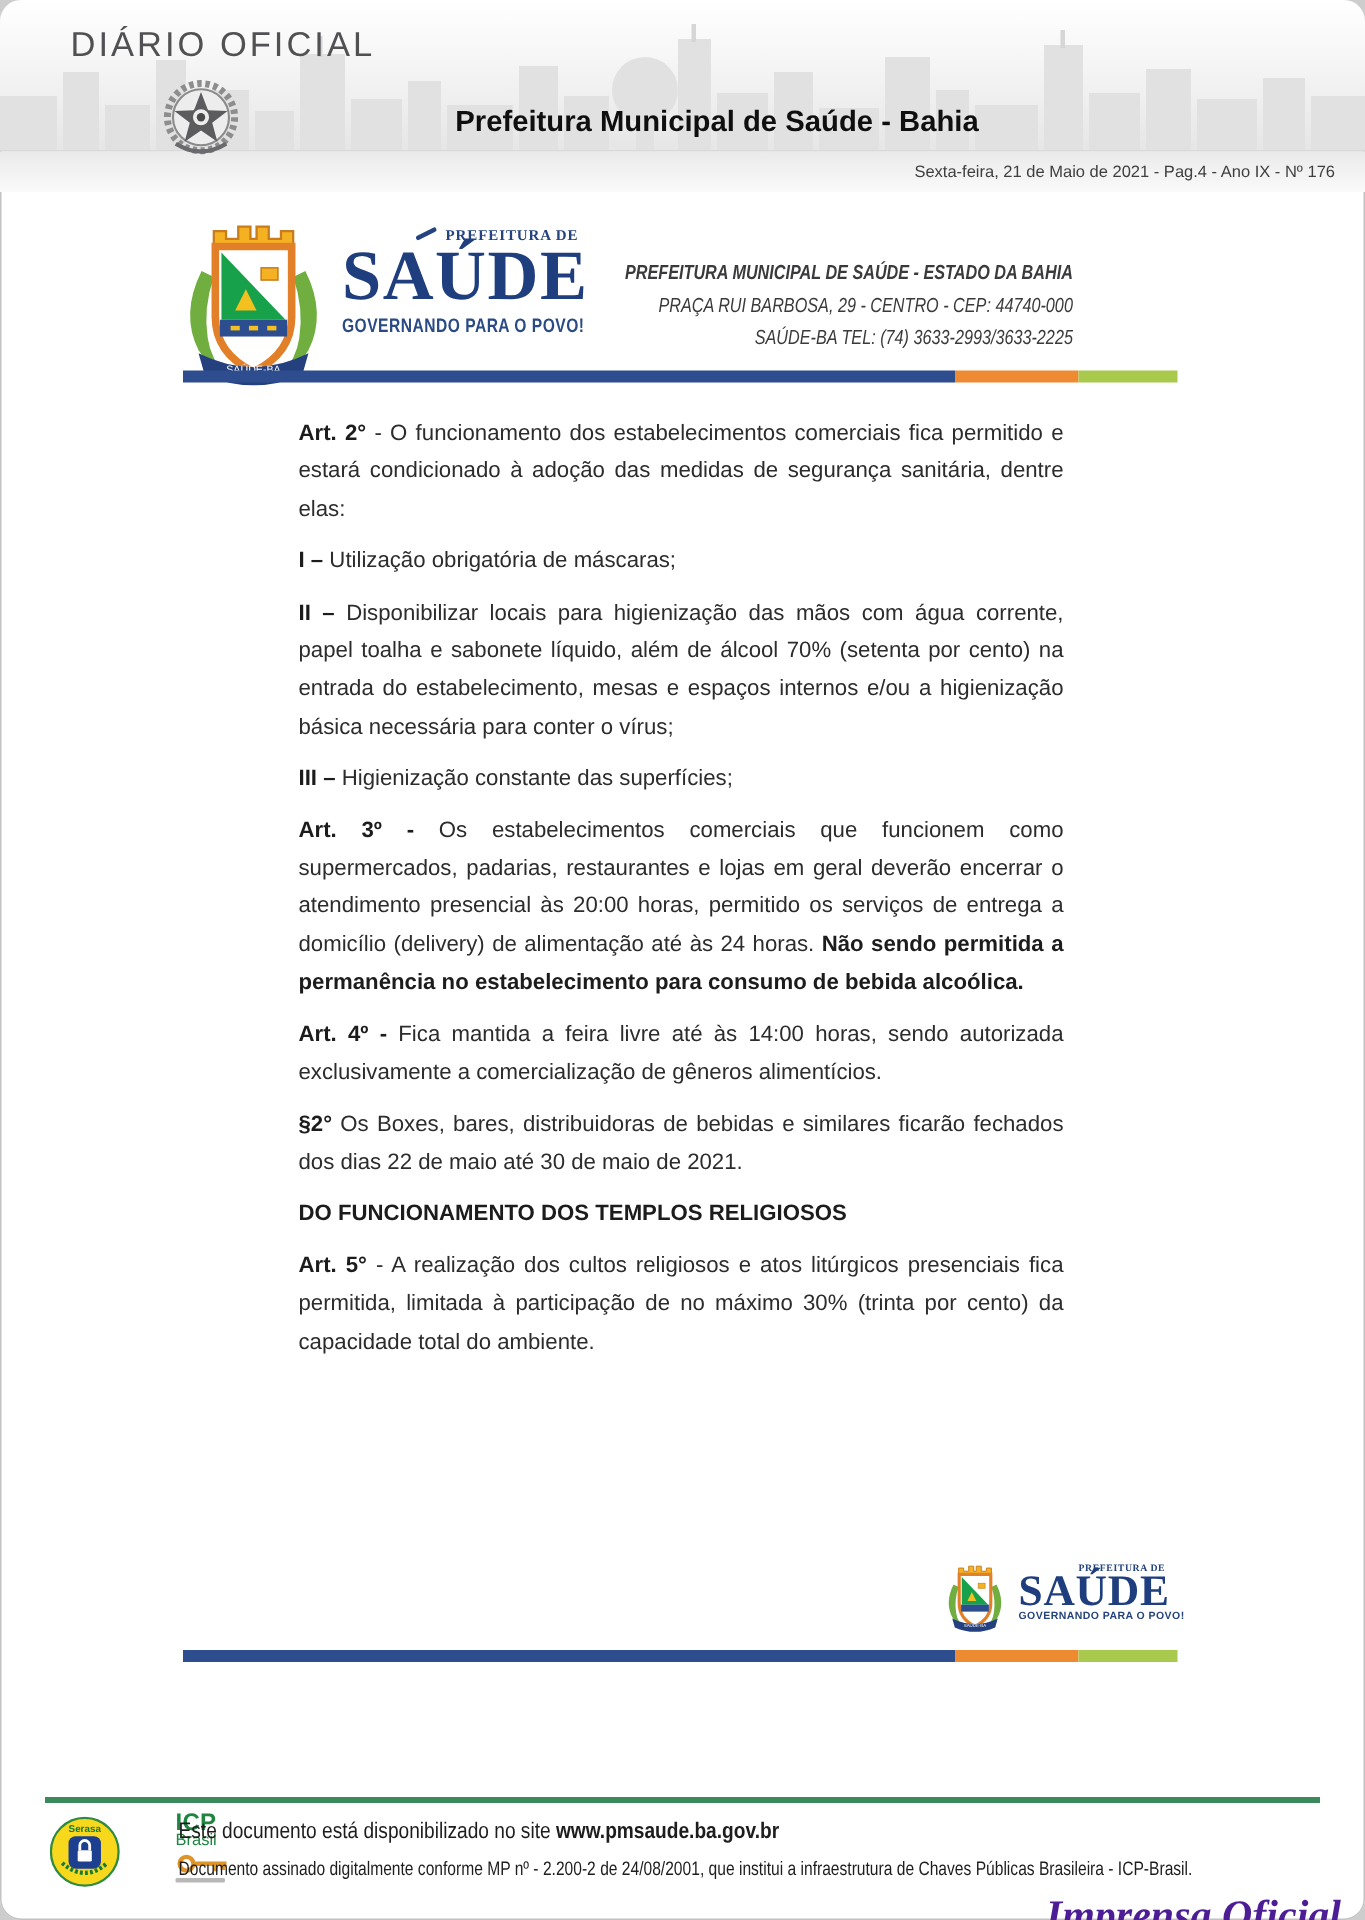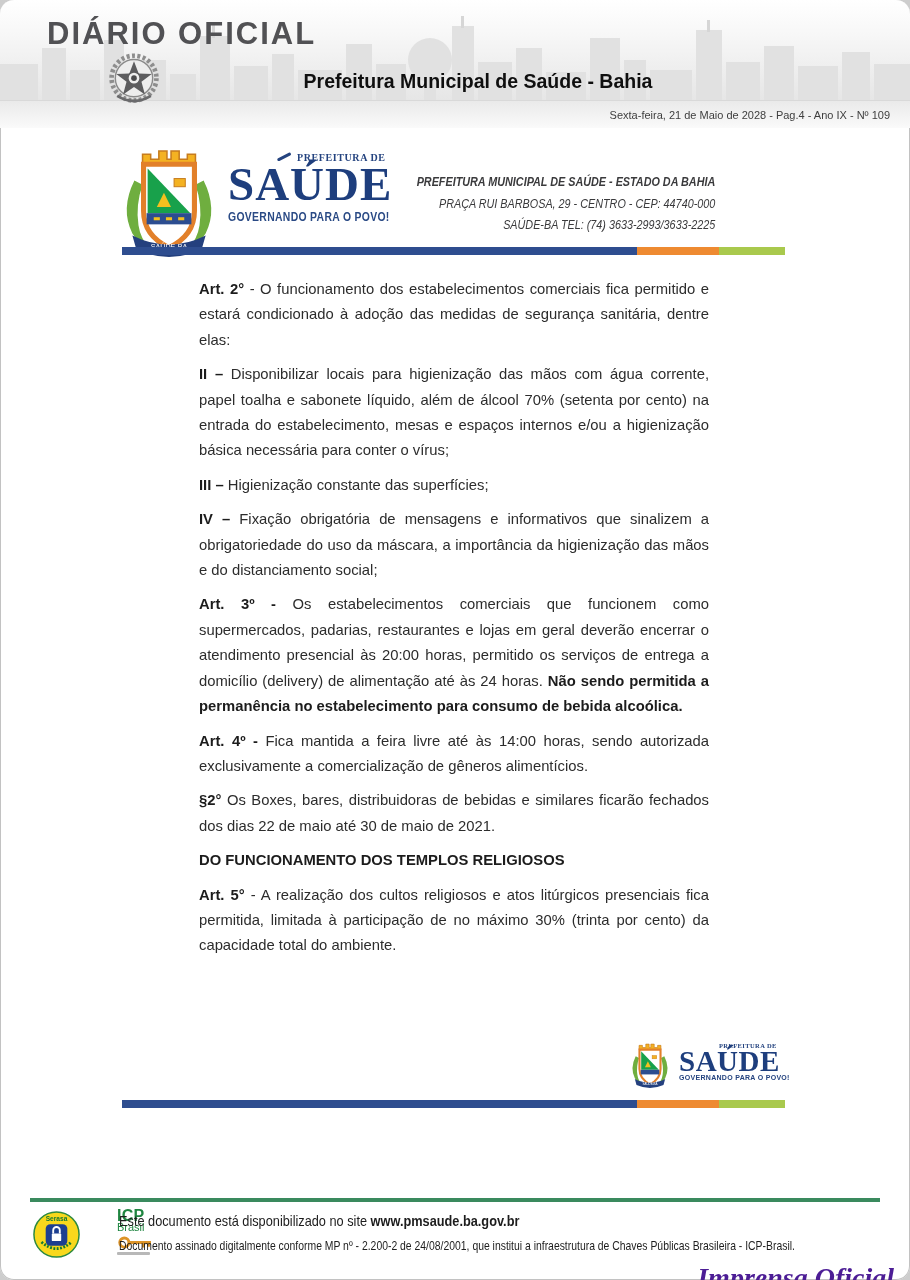--- a/index.html
+++ b/index.html
@@ -10,21 +10,21 @@
   }
   .page{
     position:relative;width:910px;height:1280px;background:#ffffff;
     border-radius:14px;overflow:hidden;box-shadow:inset 0 0 0 1px #c2c2c2;
   }
 
   
   .skyband{position:absolute;left:0;top:0;width:910px;height:100px;
     background:linear-gradient(180deg,#ffffff 0%,#f7f7f7 35%,#e6e6e6 100%);}
   .skyline{position:absolute;bottom:0;left:0;width:910px;height:86px;}
-  .brand{position:absolute;left:47px;top:16px;font-size:31px;font-weight:bold;
+  .brand{position:absolute;left:47px;top:16px;font-size:23px;font-weight:normal;
     letter-spacing:2px;color:#515154;}
   .republic-emblem{position:absolute;left:106px;top:52px;width:56px;height:56px;z-index:3;}
   .mast-title{position:absolute;left:0;right:0;top:70px;text-align:center;
     font-size:19.5px;font-weight:bold;color:#0f0f0f;z-index:2;padding-left:46px;}
   .datestrip{position:absolute;left:0;top:100px;width:910px;height:28px;box-sizing:border-box;
     background:linear-gradient(180deg,#eaeaea,#fafafa);border-top:1px solid #d9d9d9;
     font-size:11px;color:#3e3e3e;text-align:right;padding:8px 20px 0 0;}
 
   
   .crest-lg{position:absolute;left:115px;top:146px;width:108px;height:116px;}
@@ -131,21 +131,21 @@
     <svg class="republic-emblem" viewBox="0 0 60 60">
       <circle cx="30" cy="28" r="24" fill="none" stroke="#8d8d8d" stroke-width="5" stroke-dasharray="3.2 2.6"></circle>
       <circle cx="30" cy="28" r="20" fill="#ededed" stroke="#8a8a8a" stroke-width="1.5"></circle>
       <path d="M30 10 L35 23 L49 23.6 L38 32 L41.7 45.5 L30 37.5 L18.3 45.5 L22 32 L11 23.6 L25 23 Z" fill="#5c5c5e"></path>
       <circle cx="30" cy="28" r="6.5" fill="#ededed" stroke="#5c5c5e" stroke-width="1.5"></circle>
       <circle cx="30" cy="28" r="3" fill="#4a4a4c"></circle>
       <path d="M12 47 Q30 58 48 47" stroke="#6a6a6c" stroke-width="3" fill="none"></path>
     </svg>
 
     <div class="datestrip">
-      <span>Sexta-feira, 21 de Maio de 2028 - Pag.4 - Ano IX - Nº 109</span>
+      <span>Sexta-feira, 21 de Maio de 2021 - Pag.4 - Ano IX - Nº 176</span>
     </div>
   </header>
 
   <section>
     <svg class="crest-lg" viewBox="0 0 100 114">
       <path d="M16 34 Q2 62 14 86 Q20 96 32 102 Q22 92 20 78 Q17 58 24 38 Z" fill="#6fae3f"></path>
       <path d="M84 34 Q98 62 86 86 Q80 96 68 102 Q78 92 80 78 Q83 58 76 38 Z" fill="#6fae3f"></path>
       <path d="M24 18 L24 8 L32 8 L32 13 L40 13 L40 5 L48 5 L48 13 L52 13 L52 5 L60 5 L60 13 L68 13 L68 8 L76 8 L76 18 Z" fill="#f4b222" stroke="#c77c1e" stroke-width="1.5"></path>
       <path d="M25 18 H75 V64 Q75 88 50 100 Q25 88 25 64 Z" fill="#ffffff" stroke="#e2802a" stroke-width="5"></path>
       <path d="M29 22 L71 66 L29 66 Z" fill="#18a14b"></path>
@@ -178,26 +178,26 @@
     <div class="tribar tribar-top">
       <span class="seg-blue"></span>
         <span class="seg-orange"></span>
         <span class="seg-green"></span>
     </div>
   </section>
 
   <main class="content">
     <p class="para"><strong>Art. 2°</strong><span> - O funcionamento dos estabelecimentos comerciais fica permitido e estará condicionado à adoção das medidas de segurança sanitária, dentre elas:</span></p>
 
+    <p class="para"><strong>I –</strong><span> Utilização obrigatória de máscaras;</span></p>
 
     <p class="para"><strong>II –</strong><span> Disponibilizar locais para higienização das mãos com água corrente, papel toalha e sabonete líquido, além de álcool 70% (setenta por cento) na entrada do estabelecimento, mesas e espaços internos e/ou a higienização básica necessária para conter o vírus;</span></p>
 
     <p class="para"><strong>III –</strong><span> Higienização constante das superfícies;</span></p>
 
-    <p class="para"><strong>IV –</strong><span> Fixação obrigatória de mensagens e informativos que sinalizem a obrigatoriedade do uso da máscara, a importância da higienização das mãos e do distanciamento social;</span></p>
 
     <p class="para"><strong>Art. 3º -</strong><span> Os estabelecimentos comerciais que funcionem como supermercados, padarias, restaurantes e lojas em geral deverão encerrar o atendimento presencial às 20:00 horas, permitido os serviços de entrega a domicílio (delivery) de alimentação até às 24 horas. </span><strong>Não sendo permitida a permanência no estabelecimento para consumo de bebida alcoólica.</strong></p>
 
     <p class="para"><strong>Art. 4º -</strong><span> Fica mantida a feira livre até às 14:00 horas, sendo autorizada exclusivamente a comercialização de gêneros alimentícios.</span></p>
 
 
     <p class="para"><strong>§2°</strong><span> Os Boxes, bares, distribuidoras de bebidas e similares ficarão fechados dos dias 22 de maio até 30 de maio de 2021.</span></p>
 
     <p class="para"><strong>DO FUNCIONAMENTO DOS TEMPLOS RELIGIOSOS</strong><span></span></p>
 

